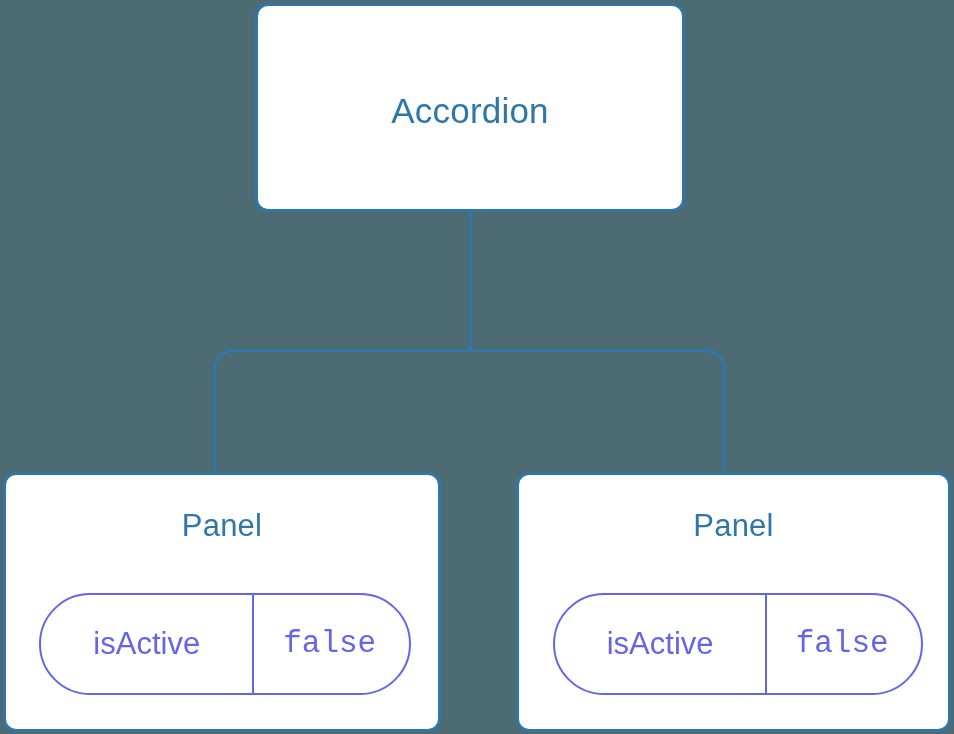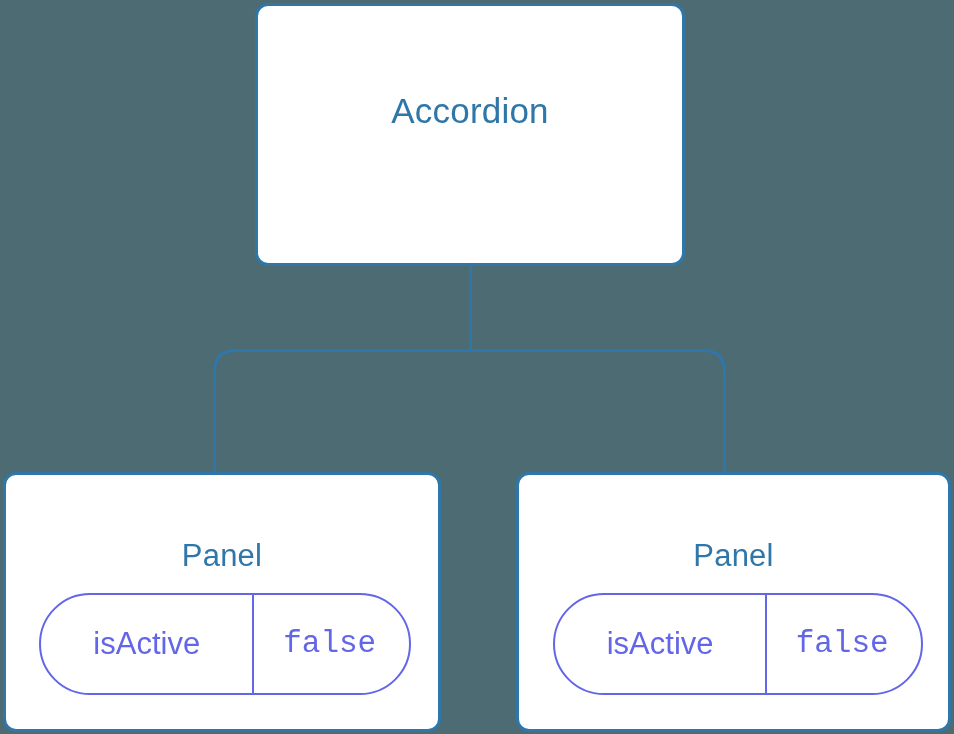--- a/index.html
+++ b/index.html
@@ -46,21 +46,21 @@
     font-weight: 400;
     letter-spacing: 0.2px;
     white-space: nowrap;
   }
 
   
   #node-accordion {
     left: 255px;
     top: 3px;
     width: 430px;
-    height: 263px;
+    height: 209px;
   }
   #node-accordion .node-title {
     position: absolute;
     left: 0;
     right: 0;
     top: 84px;
     font-size: 35px;
     line-height: 42px;
   }
 
@@ -74,21 +74,21 @@
     width: 438px;
   }
   #node-panel-1 {
     left: 516px;
     width: 435px;
   }
   .panel-card .node-title {
     position: absolute;
     left: 0;
     right: 0;
-    top: 62px;
+    top: 32px;
     font-size: 31px;
     line-height: 38px;
   }
 
   
   .prop-pill {
     position: absolute;
     top: 118px;
     height: 102px;
     border: 2.5px solid #6366e8;

